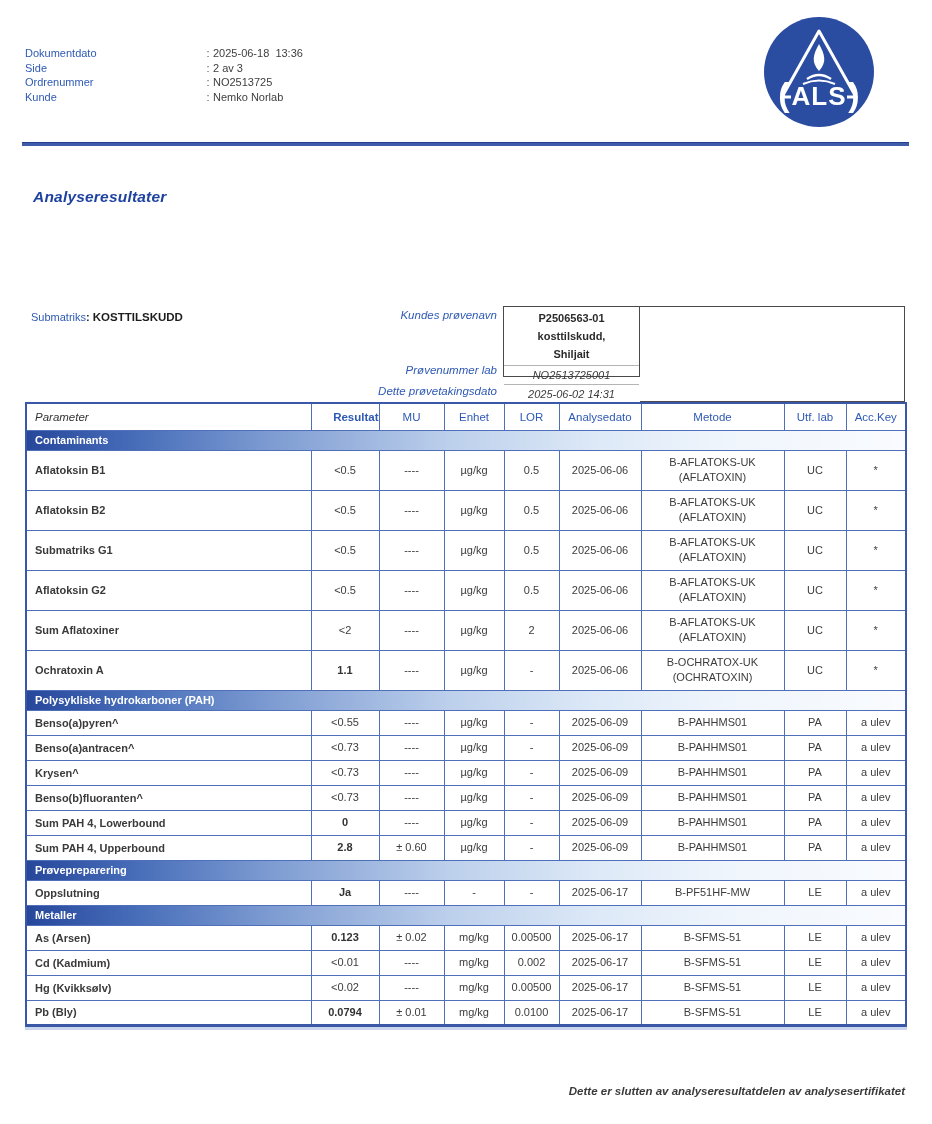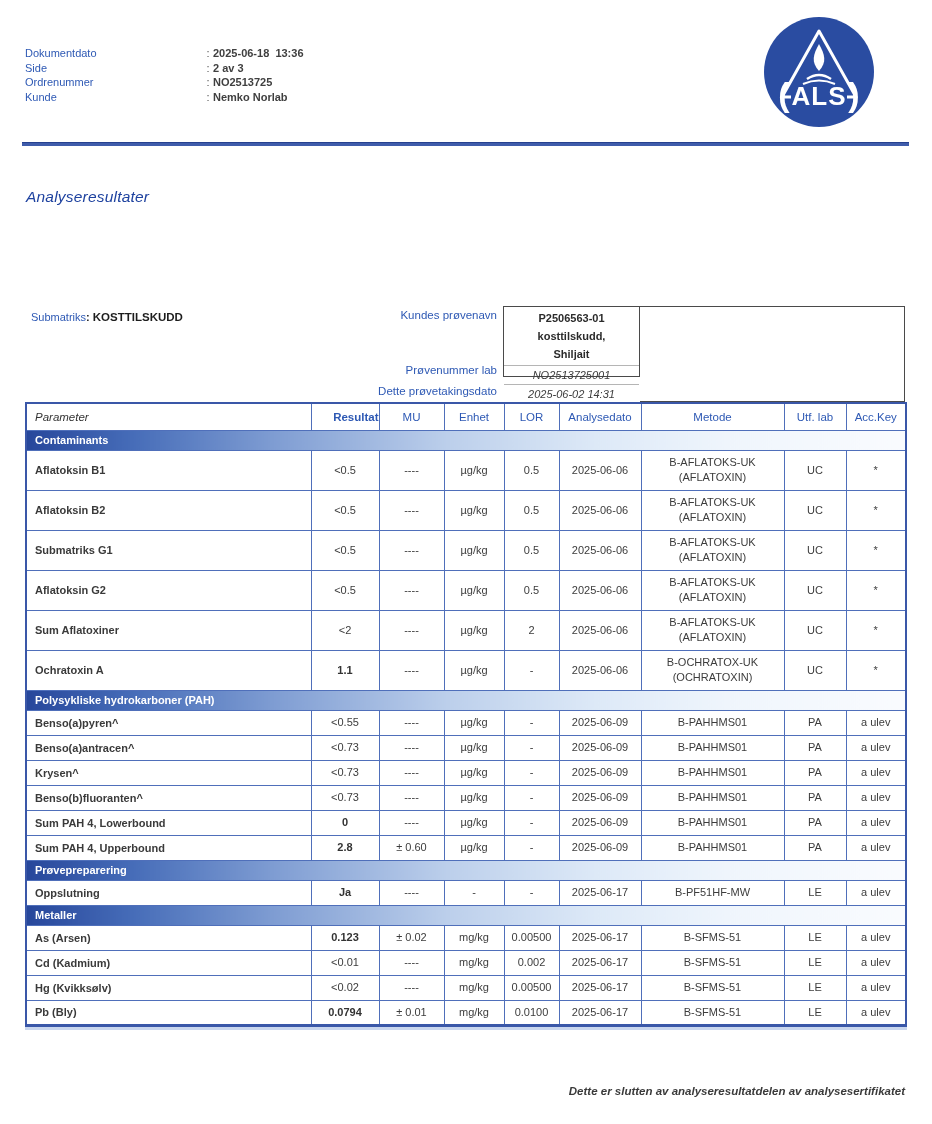--- a/index.html
+++ b/index.html
@@ -14,35 +14,35 @@
   body{font-family:"Liberation Sans","DejaVu Sans",sans-serif;}
   .page{
     position:relative;width:932px;height:1124px;background:#fff;
     margin:0 auto;overflow:hidden;
   }
   
   .hdr-fields{position:absolute;left:25px;top:46px;font-size:11px;line-height:14.6px;}
   .hdr-row{display:flex;}
   .hdr-label{width:178px;color:var(--blue);}
   .hdr-colon{color:#555;width:10px;text-align:center;}
-  .hdr-value{color:#404040;white-space:pre;font-weight:bold;}
+  .hdr-value{color:#404040;white-space:pre;}
   .logo-wrap{position:absolute;left:763px;top:16px;width:112px;height:112px;}
   
   .divider{position:absolute;left:22px;top:142px;width:887px;height:4px;
     background:#3f5cab;border-top:1px solid #26418f;}
   
-  .doc-title{position:absolute;left:26px;top:188px;font-size:15.5px;font-weight:normal;
+  .doc-title{position:absolute;left:33px;top:188px;font-size:15.5px;font-weight:bold;
     font-style:italic;color:var(--navy);letter-spacing:.2px;}
   
   .submatriks{position:absolute;left:31px;top:311px;font-size:11px;}
   .submatriks .lbl{color:var(--blue);}
   .submatriks .colon{color:#222;font-weight:bold;}
   .submatriks .val{color:#1d1d1d;font-weight:bold;font-size:11.5px;}
   .sample-label{position:absolute;right:435px;font-size:11.5px;color:var(--blue);
-    white-space:nowrap;}
+    font-style:italic;white-space:nowrap;}
   .lbl-name{top:309px;}
   .lbl-labnr{top:364px;}
   .lbl-date{top:385px;}
   .name-box{position:absolute;left:503px;top:306px;width:137px;height:71px;
     border:1px solid #4a4a4a;background:#fff;}
   .name-cell{height:58px;display:flex;flex-direction:column;justify-content:center;
     align-items:center;font-size:11px;font-weight:bold;color:#2b2b2b;line-height:18px;text-align:center;}
   .sub-cell{height:19px;border-top:1px solid #b5b5b5;display:flex;align-items:center;
     justify-content:center;font-size:11px;font-style:italic;color:#3c3c3c;}
   .empty-box{position:absolute;left:640px;top:306px;width:265px;height:96px;

